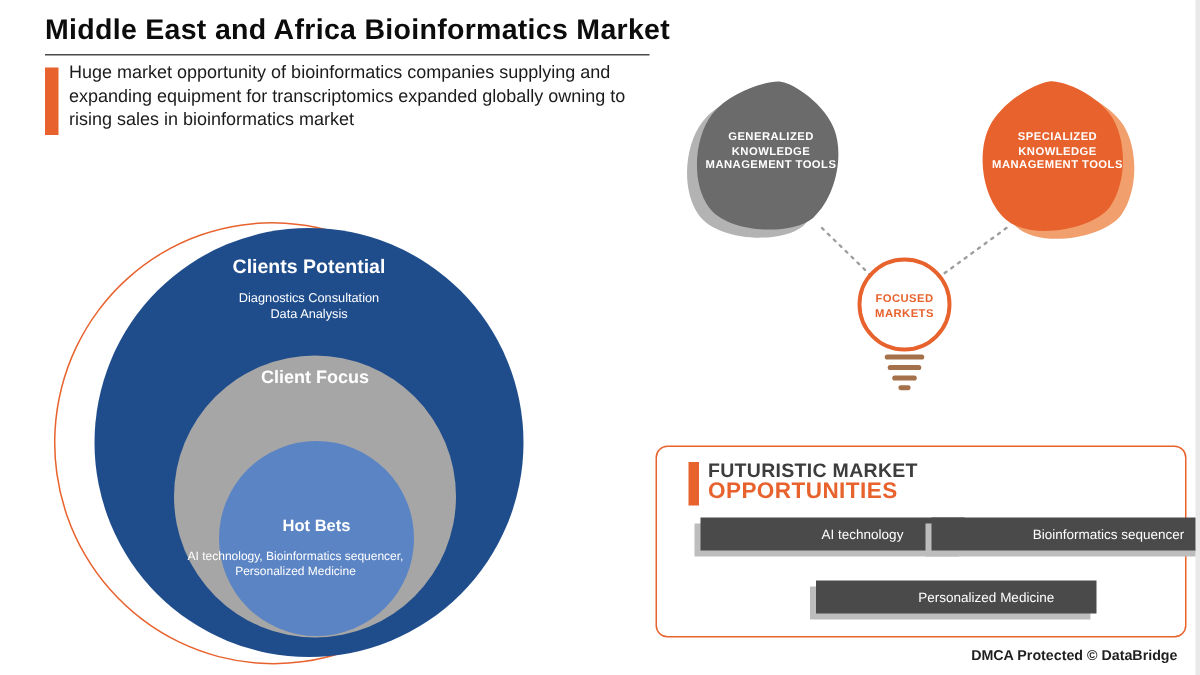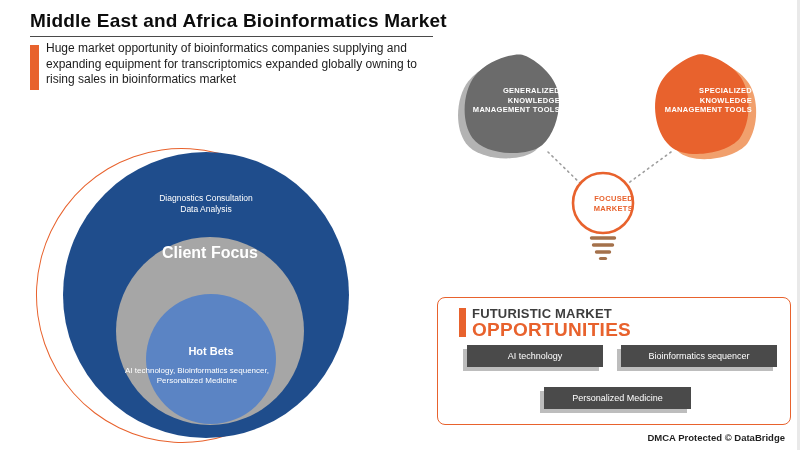--- a/index.html
+++ b/index.html
@@ -21,38 +21,38 @@
   .subtitle{position:absolute;left:46px;top:41px;width:392px;font-size:12px;line-height:15.5px;color:#1b1b1b;font-weight:500;margin:0;}
   
   .ring-orange{position:absolute;left:36px;top:148px;width:290px;height:293px;border:1.5px solid var(--accent);border-radius:50%;transform:rotate(-8deg);}
   .circle{position:absolute;border-radius:50%;}
   .circle-outer{left:63px;top:152px;width:286px;height:286px;background:var(--outer);}
   .circle-middle{left:116px;top:237px;width:188px;height:188px;background:var(--mid);}
   .circle-inner{left:146px;top:294px;width:130px;height:130px;background:var(--inner);}
   .v-text{position:absolute;color:#fff;text-align:center;white-space:pre-line;}
   .outer-title{left:106px;top:170px;width:200px;font-size:13px;font-weight:700;}
   .outer-desc{left:106px;top:193px;width:200px;font-size:8.5px;line-height:11px;}
-  .middle-title{left:110px;top:244px;width:200px;font-size:16px;font-weight:700;}
+  .middle-title{left:110px;top:244px;width:200px;font-size:12px;font-weight:700;}
   .middle-desc{left:85px;top:266px;width:250px;font-size:8px;line-height:10px;}
   .inner-title{left:111px;top:345px;width:200px;font-size:11px;font-weight:700;}
   .inner-desc{left:77px;top:366px;width:240px;font-size:8px;line-height:10px;}
   
   .mindmap{position:absolute;left:440px;top:40px;width:350px;height:245px;}
   .mindmap svg{position:absolute;left:0;top:0;}
-  .node-label{position:absolute;text-align:right;font-weight:700;color:#fff;font-size:7.5px;line-height:9.5px;letter-spacing:.3px;}
+  .node-label{position:absolute;text-align:center;font-weight:700;color:#fff;font-size:7.5px;line-height:9.5px;letter-spacing:.3px;}
   .label-left{left:28px;top:46px;width:92px;}
   .label-right{left:218px;top:46px;width:94px;}
   .label-center{left:133px;top:154px;width:60px;color:var(--accent);}
   
   .opps{position:absolute;left:437px;top:297px;width:352px;height:126px;border:1.6px solid var(--accent);border-radius:8px;text-decoration:underline;}
   .opps-accent{position:absolute;left:21px;top:10px;width:7px;height:29px;background:var(--accent);}
   .opps-h1{position:absolute;left:34px;top:8px;font-size:13px;font-weight:700;color:#3d3d3d;letter-spacing:.2px;}
-  .opps-h2{position:absolute;left:34px;top:21px;font-size:19px;font-weight:700;color:var(--accent);letter-spacing:.3px;}
+  .opps-h2{position:absolute;left:34px;top:21px;font-size:15px;font-weight:700;color:var(--accent);letter-spacing:.3px;}
   .chip{position:absolute;height:22px;background:var(--chip);color:#fff;font-size:9px;
-        display:flex;align-items:center;justify-content:center;box-shadow:-4px 4px 0 #bdbdbd;}
+        display:flex;align-items:center;justify-content:center;box-shadow:-4px 4px 0 #bdbdbd;padding-left:40px;}
   .chip-1{left:29px;top:47px;width:136px;}
   .chip-2{left:183px;top:47px;width:156px;text-align:center;}
   .chip-3{left:106px;top:89px;width:147px;}
   
   .footer{position:absolute;right:12px;bottom:7px;font-size:9.5px;font-weight:700;color:#1f1f1f;text-align:right;}
 </style>
 </head>
 <body>
 
 <div class="stage">
@@ -60,20 +60,21 @@
   <div class="title">Middle East and Africa Bioinformatics Market</div>
   <div class="title-rule"></div>
   <div class="accent-bar"></div>
   <p class="subtitle">Huge market opportunity of bioinformatics companies supplying and expanding equipment for transcriptomics expanded globally owning to rising sales in bioinformatics market</p>
 
   <div class="ring-orange"></div>
   <div class="circle circle-outer"></div>
   <div class="circle circle-middle"></div>
   <div class="circle circle-inner"></div>
 
+  <div class="v-text outer-title">Clients Potential</div>
   <div class="v-text outer-desc">Diagnostics Consultation
 Data Analysis</div>
   <div class="v-text middle-title">Client Focus</div>
   <div class="v-text inner-title">Hot Bets</div>
   <div class="v-text inner-desc">AI technology, Bioinformatics sequencer,
 Personalized Medicine</div>
 
   <div class="mindmap">
     <svg width="350" height="245" viewBox="0 0 350 245">
 

